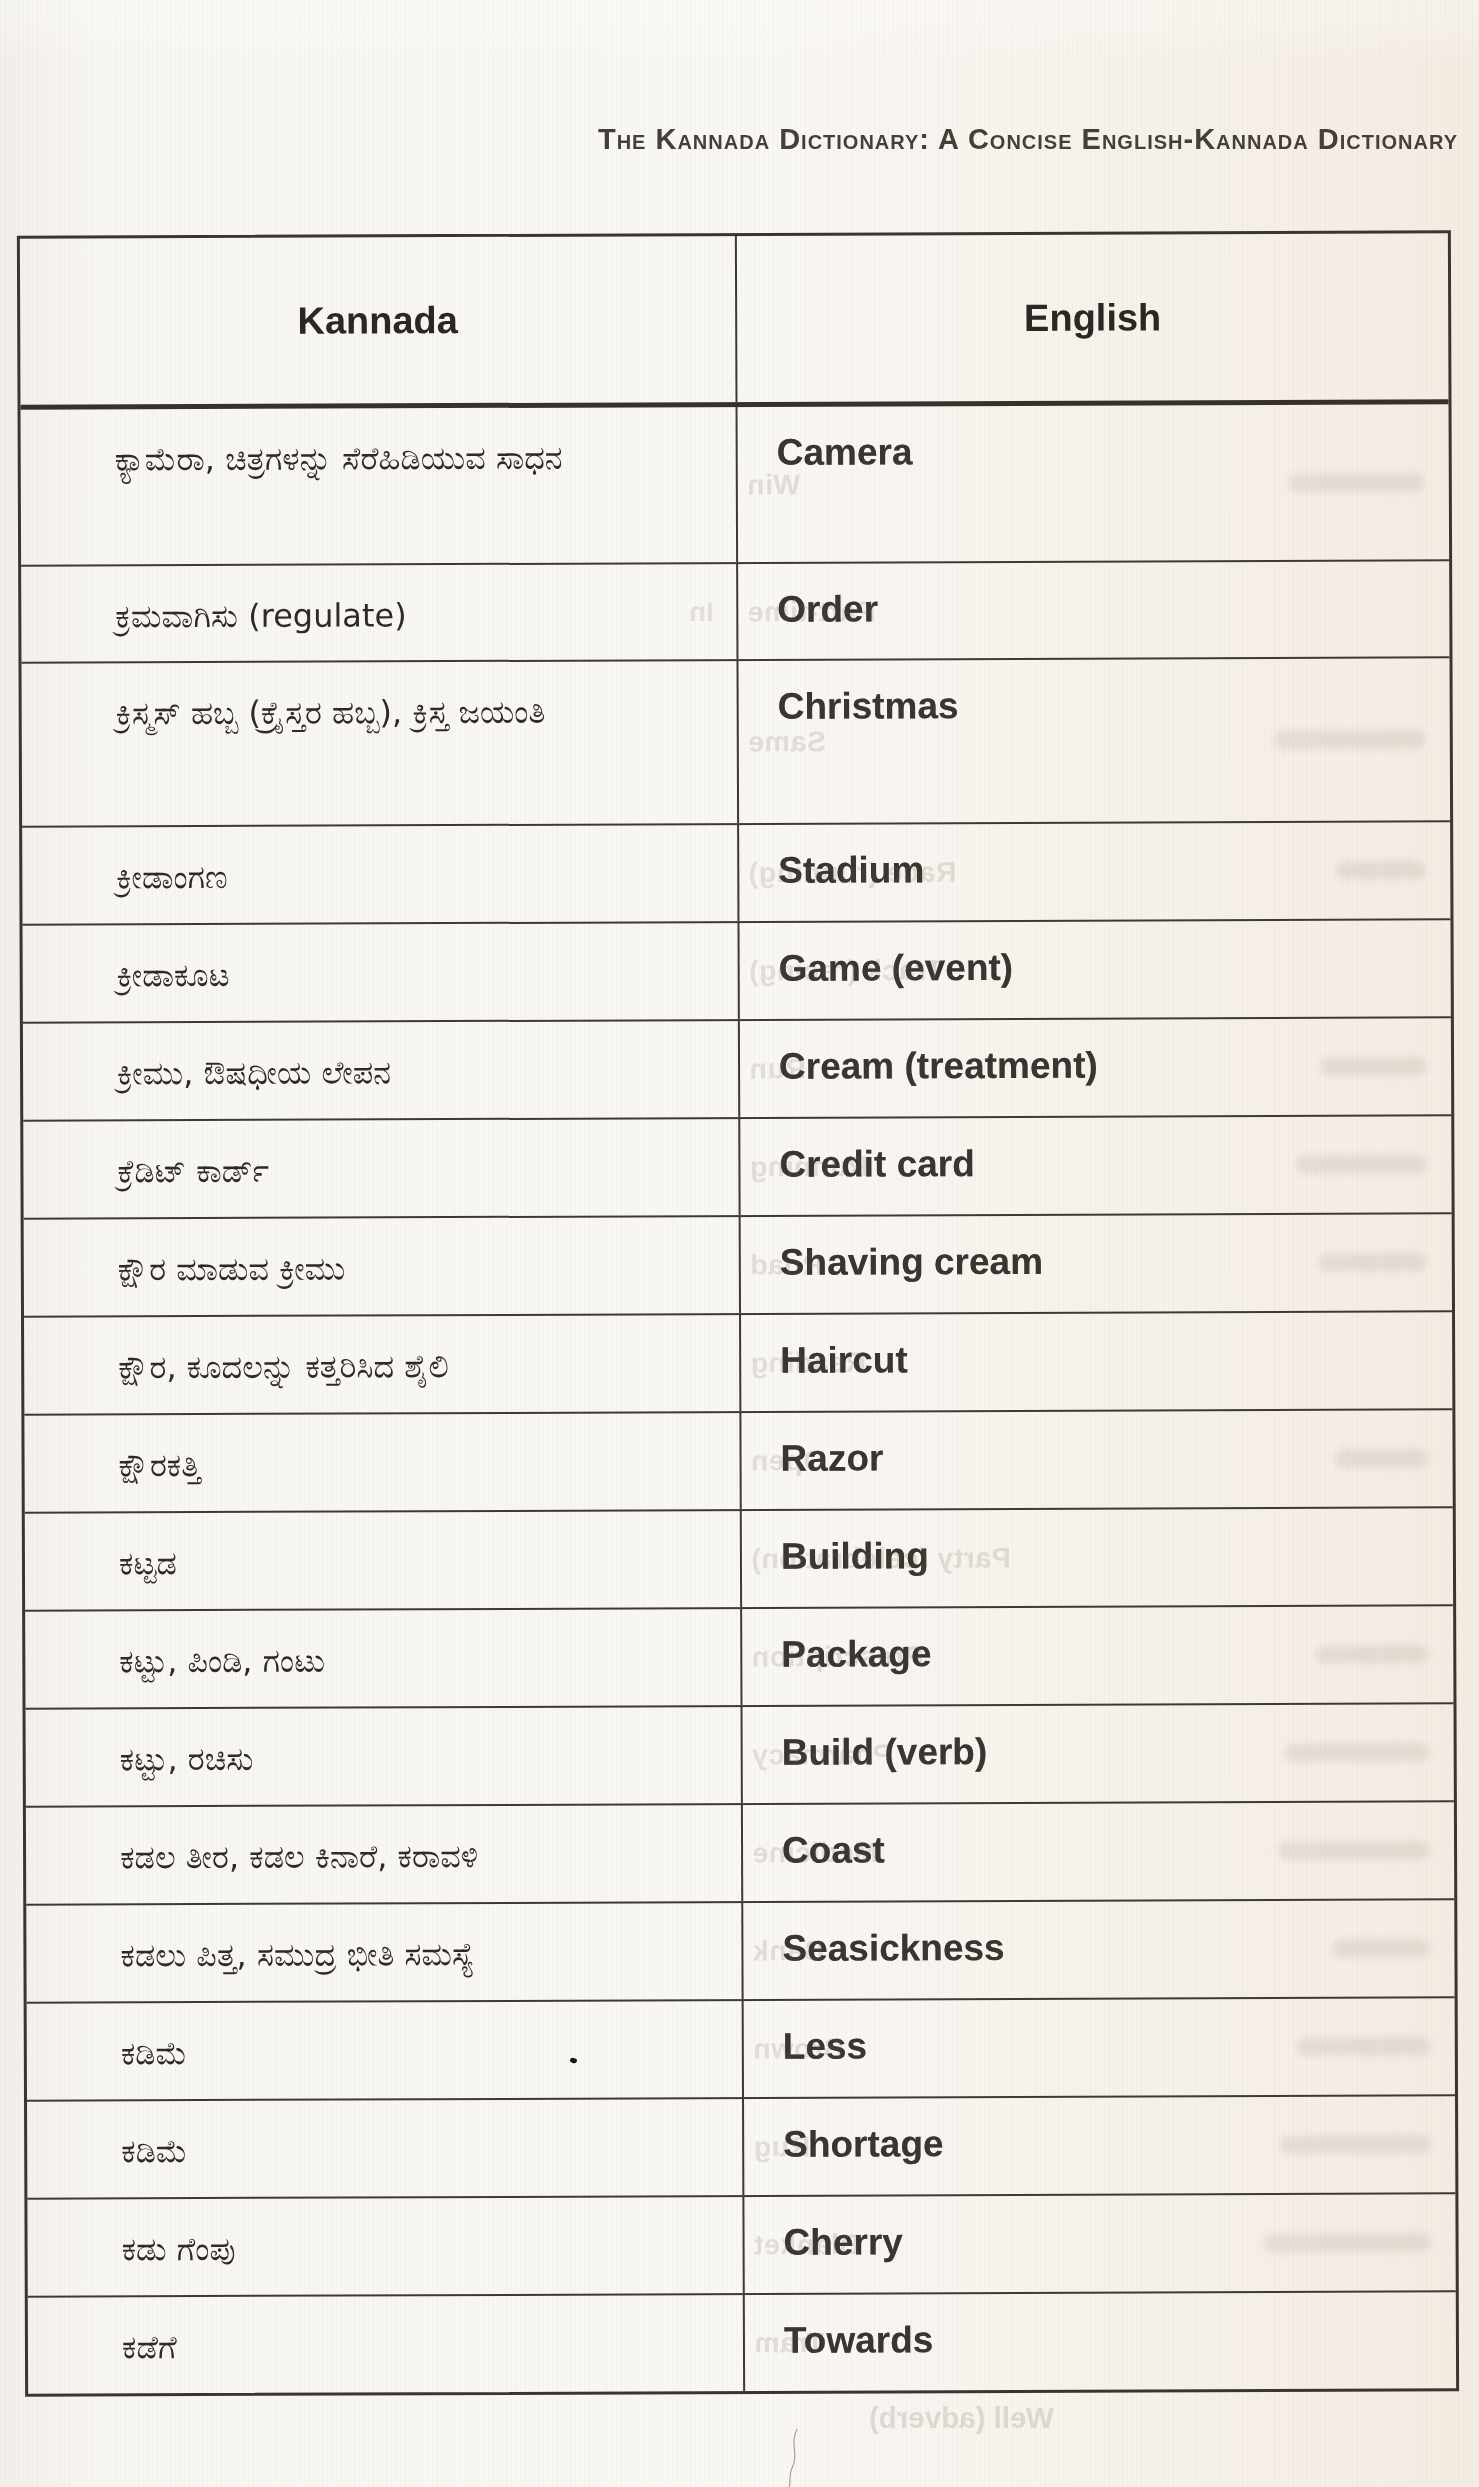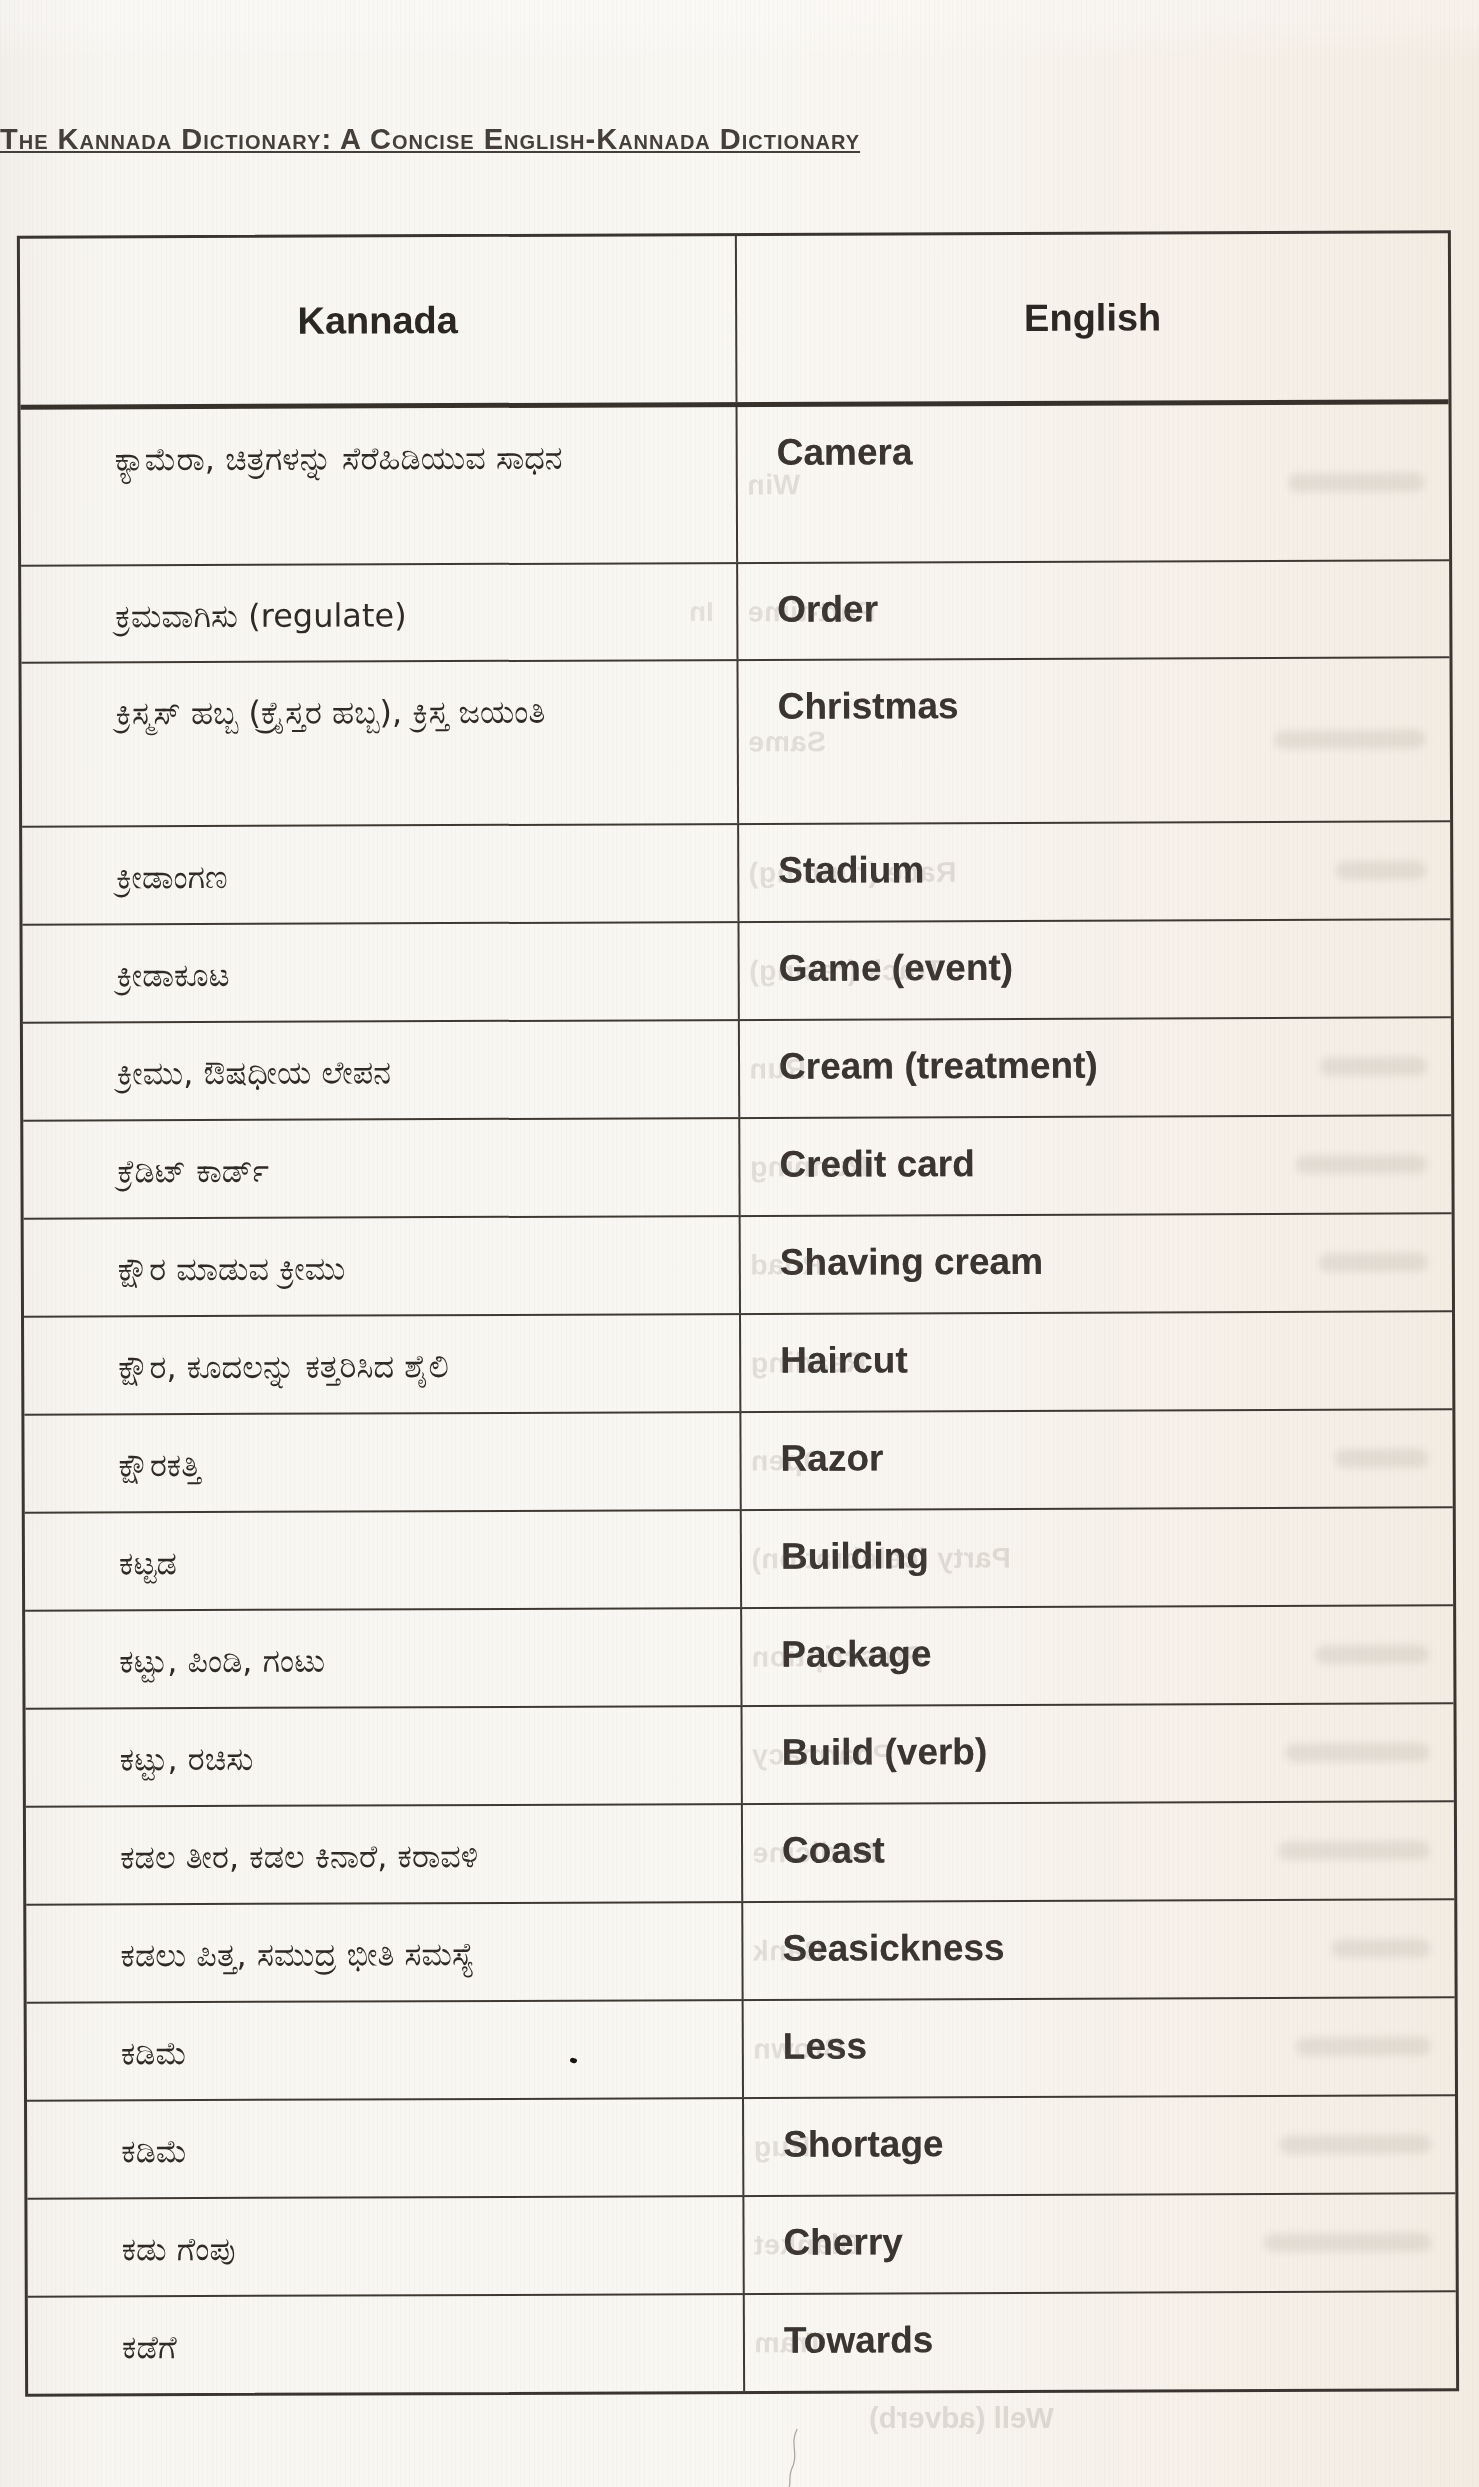--- a/index.html
+++ b/index.html
@@ -11,25 +11,24 @@
     font-family:"Liberation Sans",sans-serif;
   }
   .texture{
     position:absolute;inset:0;pointer-events:none;
     background:
       repeating-linear-gradient(90deg,rgba(170,158,144,0.05) 0 1px,rgba(0,0,0,0) 1px 4.6px),
       linear-gradient(180deg,rgba(255,255,255,0.25) 0 20.3px,rgba(0,0,0,0) 61px);
   }
   .page-title{
     position:absolute;top:123px;left:0;width:1458px;
-    text-align:left;
+    text-align:right;
     font-variant:small-caps;
     font-weight:600;font-size:29px;letter-spacing:1px;
     color:#453f39;
-    text-decoration:underline;
   }
   .dict-table{
     position:absolute;left:21.3px;top:233px;width:1434px;
     border:3px solid #3a3530;
     transform:rotate(-0.22deg);
     box-sizing:border-box;
   }
   .t-row{display:flex;box-sizing:border-box;border-top:2.5px solid #3e3933;position:relative;}
   .t-row.header-row{border-top:none;}
   .t-row.first-body{border-top:5.1px solid #36312b;}

